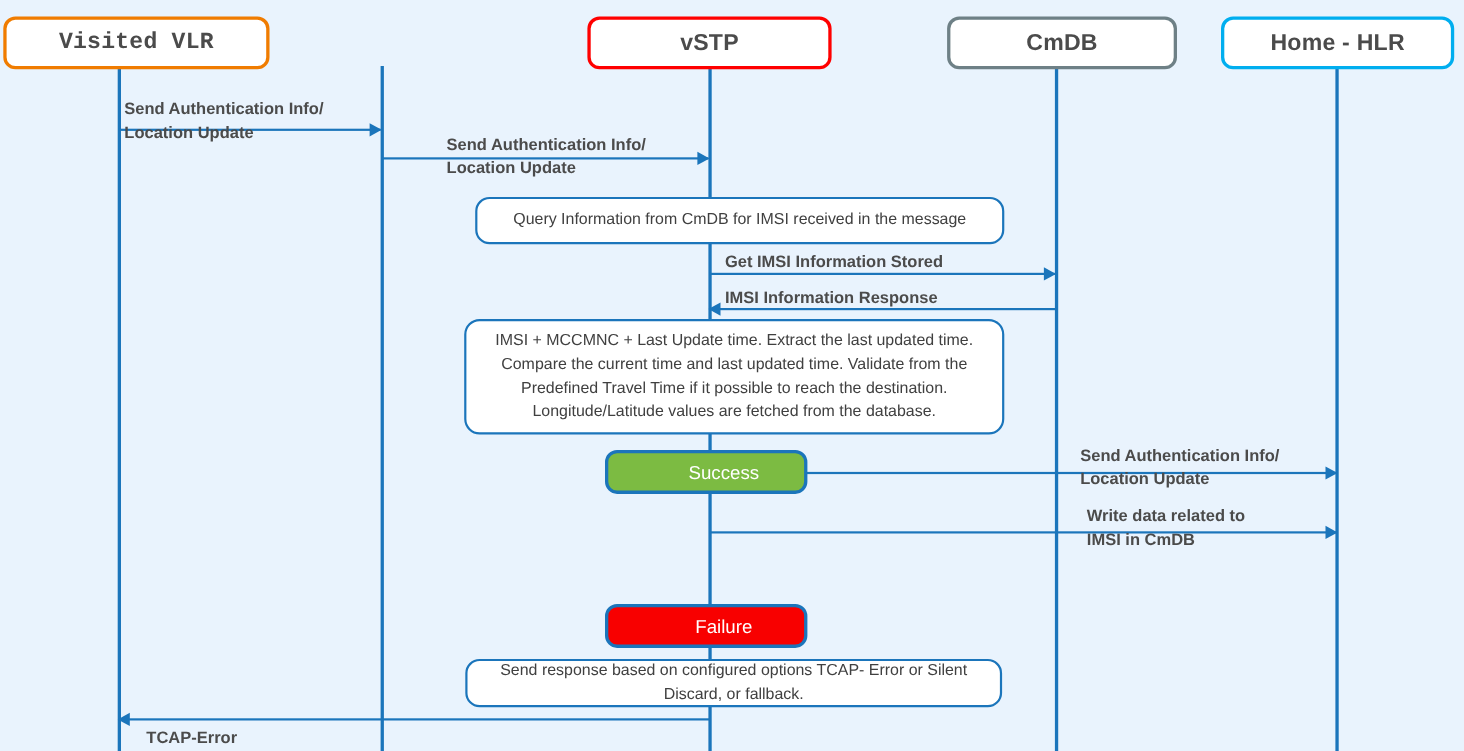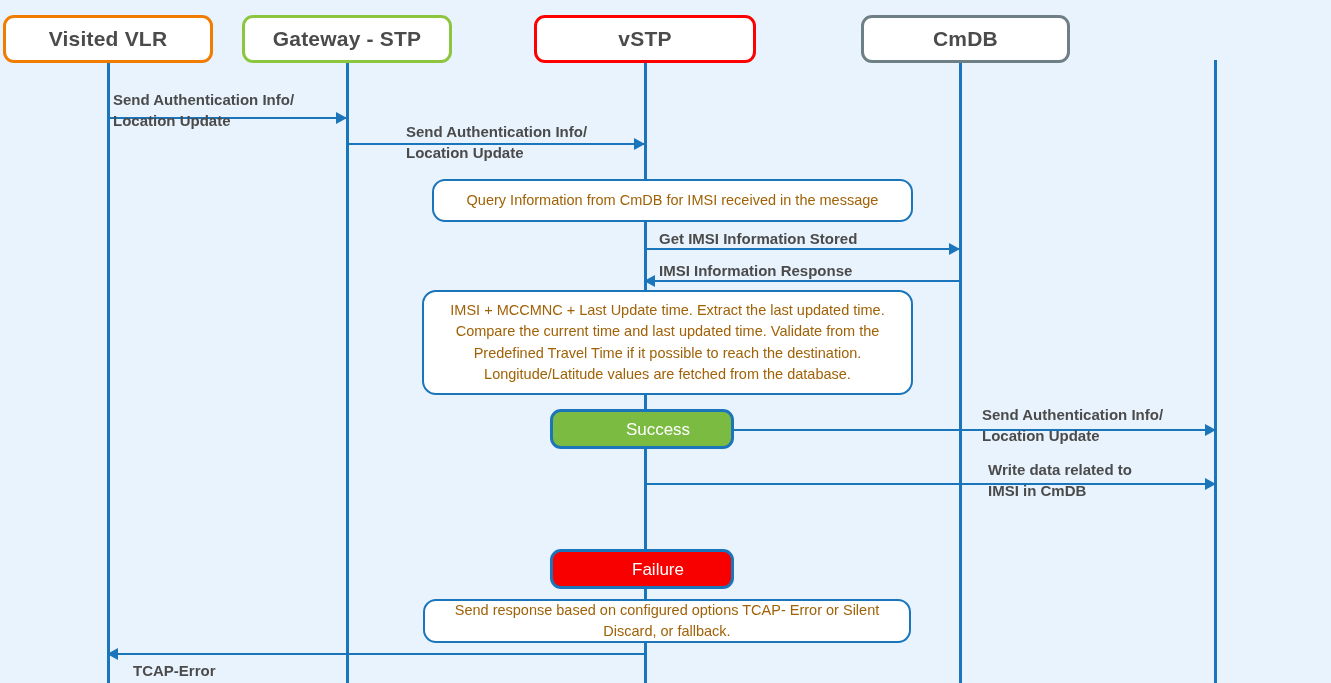--- a/index.html
+++ b/index.html
@@ -51,21 +51,21 @@
     box-sizing:border-box;
     display:flex;
     align-items:center;
     justify-content:center;
     text-align:center;
     padding:4px 10px;
     z-index:3;
   }
   .note .txt{
     font-size:14.5px;
-    color:#a16207;
+    color:#404040;
     line-height:1.45;
   }
 
   
   .status{
     position:absolute;
     border:3px solid #1b75bb;
     border-radius:11px;
     box-sizing:border-box;
     display:flex;
@@ -120,31 +120,31 @@
 <body>
 
 <div id="diagram">
 
   <div class="lifeline" style="left:107px;"></div>
   <div class="lifeline" style="left:346px;"></div>
   <div class="lifeline" style="left:644px;"></div>
   <div class="lifeline" style="left:959px;"></div>
   <div class="lifeline" style="left:1214px;"></div>
 
-  <div class="actor" style="left:3px;width:210px;border-color:#f07c00;">
+  <div class="actor" style="left:3px;width:242px;border-color:#f07c00;font-family:Liberation Mono, monospace;">
     <span class="label">Visited VLR</span>
-  </div>
-  <div class="actor" style="left:242px;width:210px;border-color:#8cc63e;">
-    <span class="label">Gateway - STP</span>
   </div>
   <div class="actor" style="left:534px;width:222px;border-color:#ff0000;">
     <span class="label">vSTP</span>
   </div>
   <div class="actor" style="left:861px;width:209px;border-color:#6e8086;">
     <span class="label">CmDB</span>
+  </div>
+  <div class="actor" style="left:1110px;width:212px;border-color:#00aeef;">
+    <span class="label">Home - HLR</span>
   </div>
 
   <div class="arrow right" style="left:108px;width:238px;top:117px;"></div>
   <div class="arrow-label" style="left:113px;top:89px;">Send Authentication Info/
 Location Update</div>
 
   <div class="arrow right" style="left:347px;width:297px;top:143px;"></div>
   <div class="arrow-label" style="left:406px;top:121px;">Send Authentication Info/
 Location Update</div>
 

